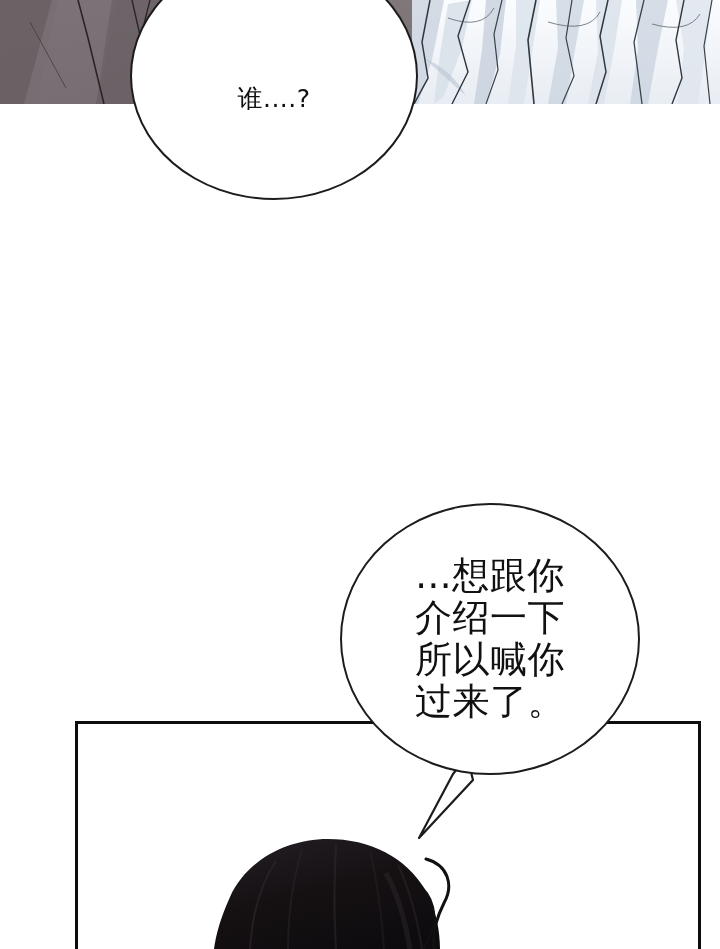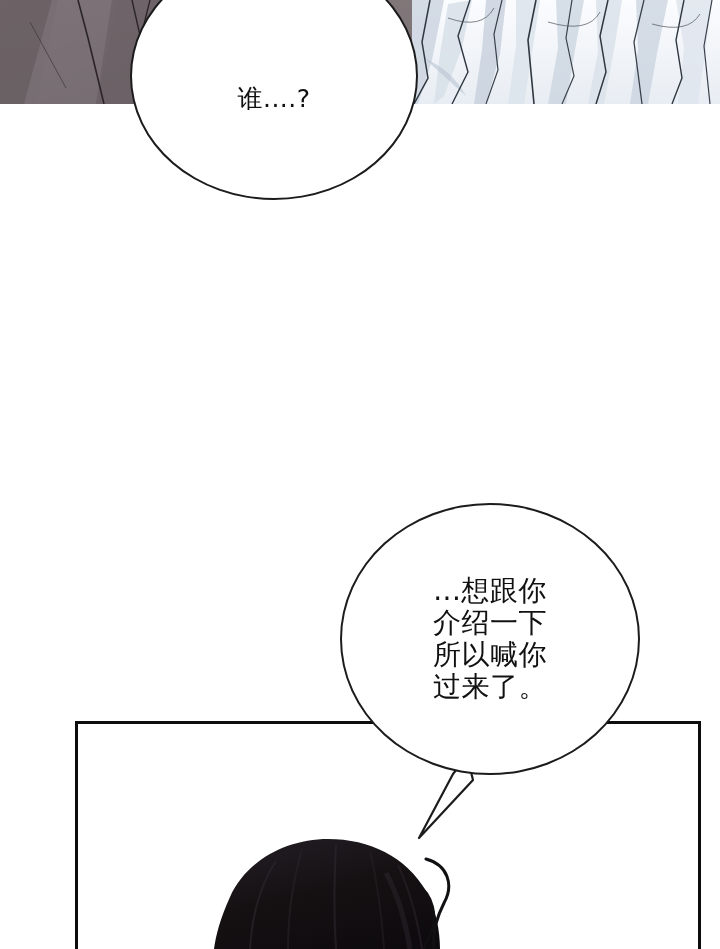--- a/index.html
+++ b/index.html
@@ -64,21 +64,21 @@
   .bubble-text {
     font-family: "DejaVu Sans", "Liberation Sans", sans-serif;
     color: #111111;
     text-align: center;
     line-height: 1.18;
     white-space: pre-line;
     letter-spacing: 0.5px;
     user-select: none;
   }
   #bubble-one .bubble-text { font-size: 25px; }
-  #bubble-two .bubble-text { font-size: 28px; line-height: 1.14; }
+  #bubble-two .bubble-text { font-size: 37px; line-height: 1.14; }
 
   
   .bubble-tail {
     position: absolute;
     z-index: 4;
     overflow: visible;
   }
 
   
   .frame-panel {

